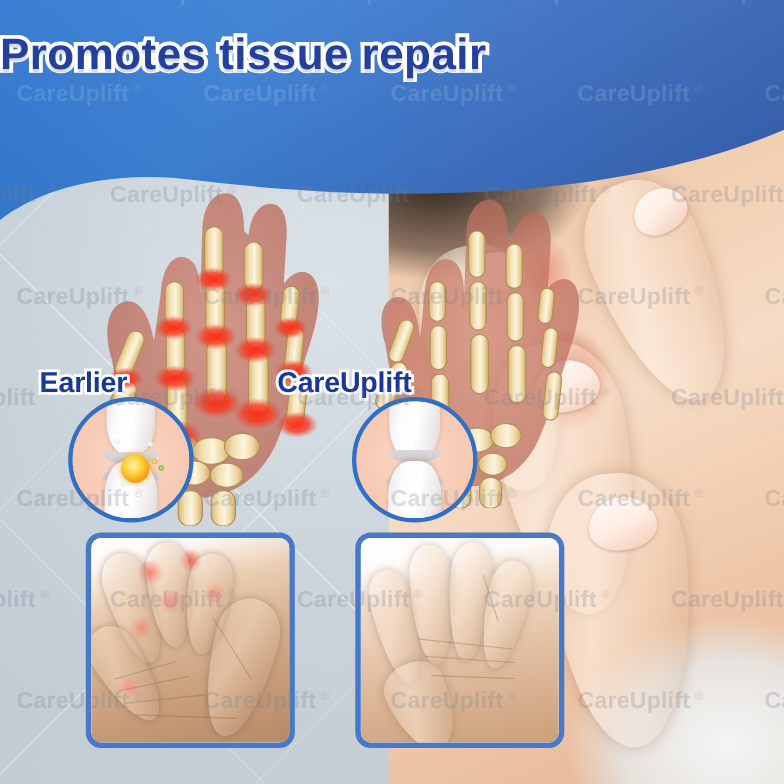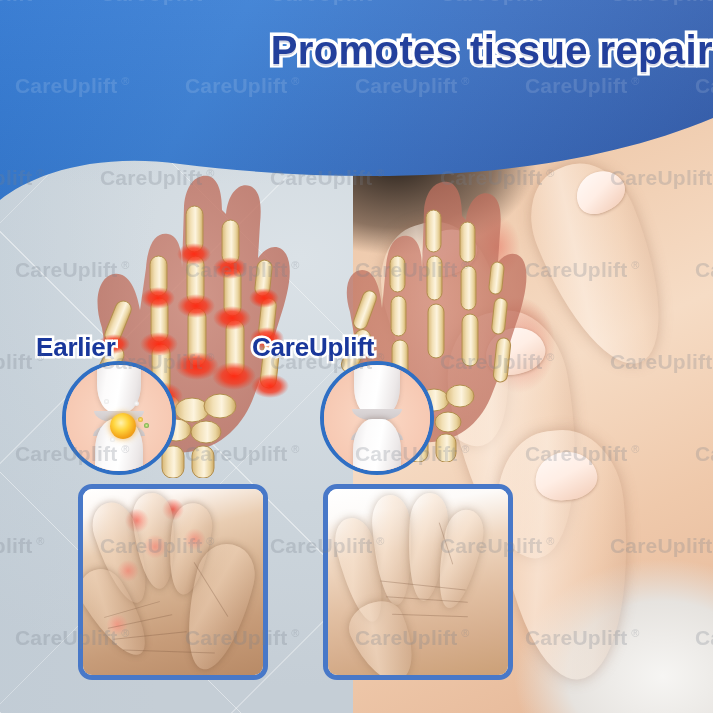--- a/index.html
+++ b/index.html
@@ -259,21 +259,21 @@
     inset: 0;
     background: linear-gradient(180deg, rgba(255,255,255,0.06) 0%, rgba(0,0,0,0.05) 100%);
     clip-path: path("M 0 0 L 713 0 L 713 230 L 713 118 C 560 182, 360 186, 180 164 C 92 152, 30 176, 0 200 Z");
   }
 
   .title {
     position: absolute;
     left: 0;
     right: 0;
     top: 27px;
-    text-align: right;
+    text-align: left;
     font-family: "Liberation Sans", sans-serif;
     font-weight: 700;
     font-size: 40px;
     line-height: 46px;
     letter-spacing: 0.4px;
     color: #23409c;
     -webkit-text-stroke: 7px #ffffff;
     paint-order: stroke fill;
     text-shadow: 0 2px 0 rgba(20,40,110,0.18);
   }

